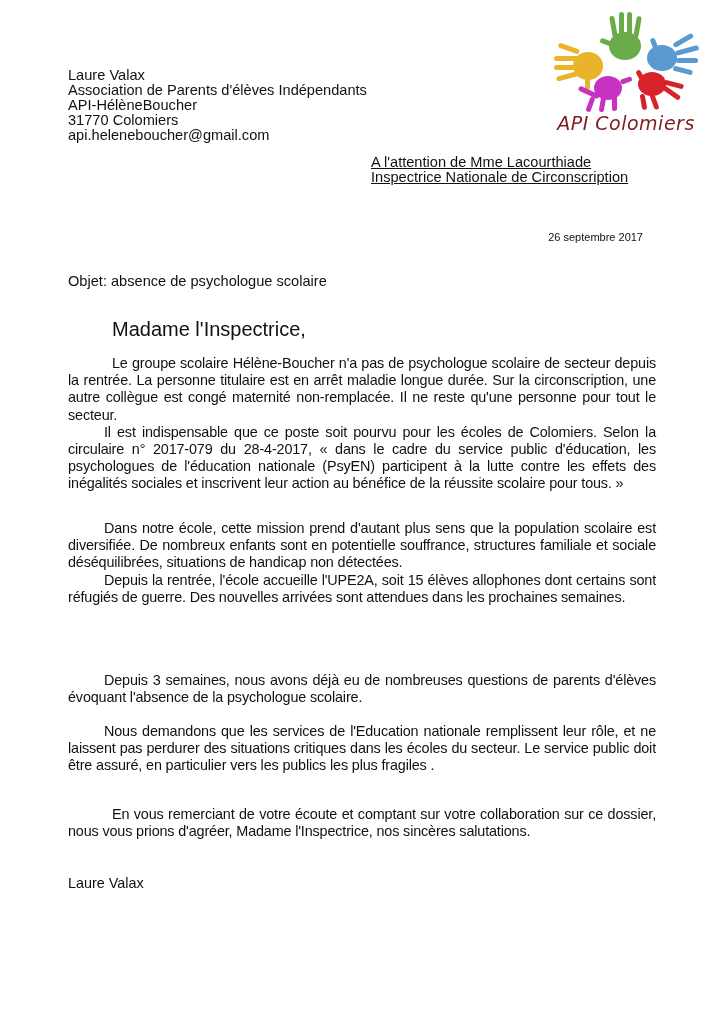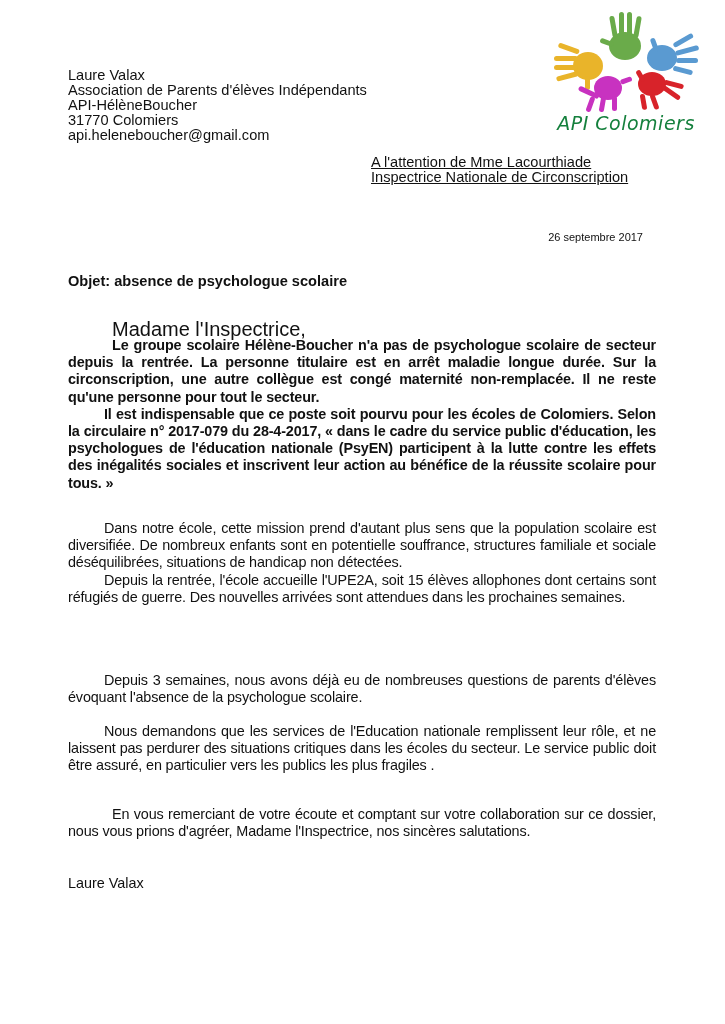--- a/index.html
+++ b/index.html
@@ -4,30 +4,30 @@
   <style>
     html, body { margin: 0; padding: 0; background: #ffffff; }
     body { width: 725px; height: 1024px; position: relative; overflow: hidden;
            font-family: "Liberation Sans", sans-serif; color: #111; }
     .abs { position: absolute; }
     .sender { left: 68px; top: 68px; font-size: 14.6px; line-height: 15px; }
     .sender div { white-space: nowrap; }
     .recipient { left: 371px; top: 155px; font-size: 14.6px; line-height: 15px; }
     .recipient div { white-space: nowrap; text-decoration: underline; }
     .date { right: 82px; top: 231px; font-size: 11px; }
-    .subject { left: 68px; top: 273px; font-size: 14.6px; font-weight: bold; }
+    .subject { left: 68px; top: 273px; font-size: 14.6px; font-weight: normal; }
     .salutation { left: 112px; top: 318px; font-size: 20px; }
     .body-text { left: 68px; width: 588px; font-size: 14.4px; line-height: 17.2px;
                  text-align: justify; font-family: "Liberation Sans", sans-serif; letter-spacing: -0.15px; }
     .body-text p { margin: 0; text-indent: 36px; }
     .p-indent-big p { text-indent: 44px; }
     .signature { left: 68px; top: 875px; font-size: 14.4px; }
     .logo { left: 540px; top: 8px; width: 170px; height: 132px; }
     .logo-text { position: absolute; left: 6px; top: 104px; width: 160px; text-align: center;
-                 font-family: "DejaVu Sans", sans-serif; font-size: 19px; color: #15803d;
+                 font-family: "DejaVu Sans", sans-serif; font-size: 19px; color: #7f1d1d;
                  font-style: italic; letter-spacing: 0.5px; }
   </style>
 </head>
 <body>
 
 <div class="abs logo">
   <svg width="170" height="104" viewBox="0 0 170 104">
 
     <g fill="#6aab4a">
       <ellipse cx="85" cy="38" rx="16" ry="14"></ellipse>
@@ -89,21 +89,21 @@
   <div>A l'attention de Mme Lacourthiade</div>
   <div>Inspectrice Nationale de Circonscription</div>
 </div>
 
 <div class="abs date">26 septembre 2017</div>
 
 <div class="abs subject">Objet: absence de psychologue scolaire</div>
 
 <div class="abs salutation">Madame l'Inspectrice,</div>
 
-<div class="abs body-text p-indent-big" style="top:337px;font-weight:bold;">
+<div class="abs body-text p-indent-big" style="top:355px;">
   <p>Le groupe scolaire Hélène-Boucher n'a pas de psychologue scolaire de secteur depuis la rentrée. La personne titulaire est en arrêt maladie longue durée. Sur la circonscription, une autre collègue est congé maternité non-remplacée. Il ne reste qu'une personne pour tout le secteur.</p>
   <p style="text-indent:36px;">Il est indispensable que ce poste soit pourvu pour les écoles de Colomiers. Selon la circulaire n° 2017-079 du 28-4-2017, « dans le cadre du service public d'éducation, les psychologues de l'éducation nationale (PsyEN) participent à la lutte contre les effets des inégalités sociales et inscrivent leur action au bénéfice de la réussite scolaire pour tous. »</p>
 </div>
 
 <div class="abs body-text" style="top:520px;">
   <p>Dans notre école, cette mission prend d'autant plus sens que la population scolaire est diversifiée. De nombreux enfants sont en potentielle souffrance, structures familiale et sociale déséquilibrées, situations de handicap non détectées.</p>
   <p>Depuis la rentrée, l'école accueille l'UPE2A, soit 15 élèves allophones dont certains sont réfugiés de guerre. Des nouvelles arrivées sont attendues dans les prochaines semaines.</p>
 </div>
 
 <div class="abs body-text" style="top:672px;">

